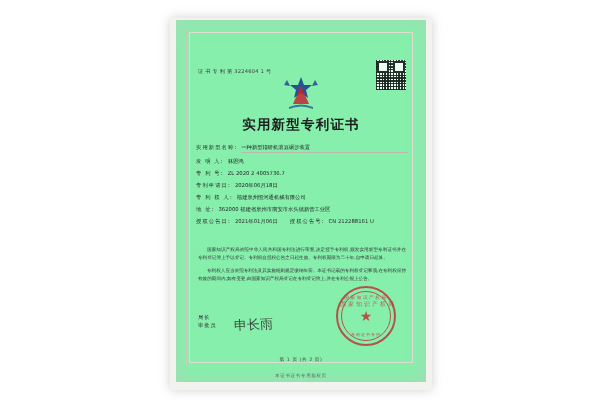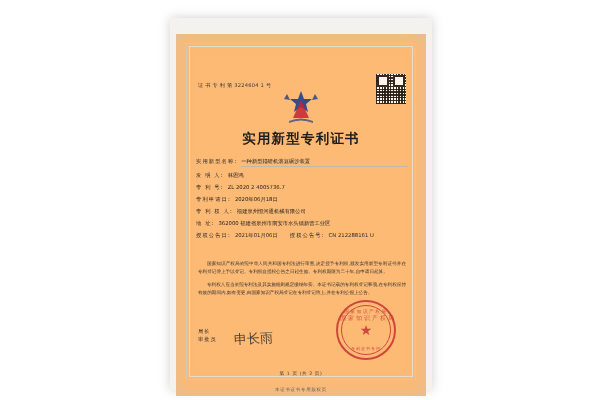--- a/index.html
+++ b/index.html
@@ -25,24 +25,24 @@
     left: 170px;
     top: 18px;
     width: 262px;
     height: 372px;
     background: #f3f2ee;
     box-shadow: 0 0 10px rgba(120,120,120,0.35);
   }
   .page {
     position: absolute;
     left: 176px;
-    top: 34px;
+    top: 20px;
     width: 250px;
     height: 362px;
-    background: #fdba74;
+    background: #86efac;
     box-shadow: inset 0 0 18px rgba(200,198,190,0.5);
   }
   
   .frame {
     position: absolute;
     left: 10px;
     top: 9px;
     right: 10px;
     bottom: 16px;
     border: 1px solid #cfc8bb;

